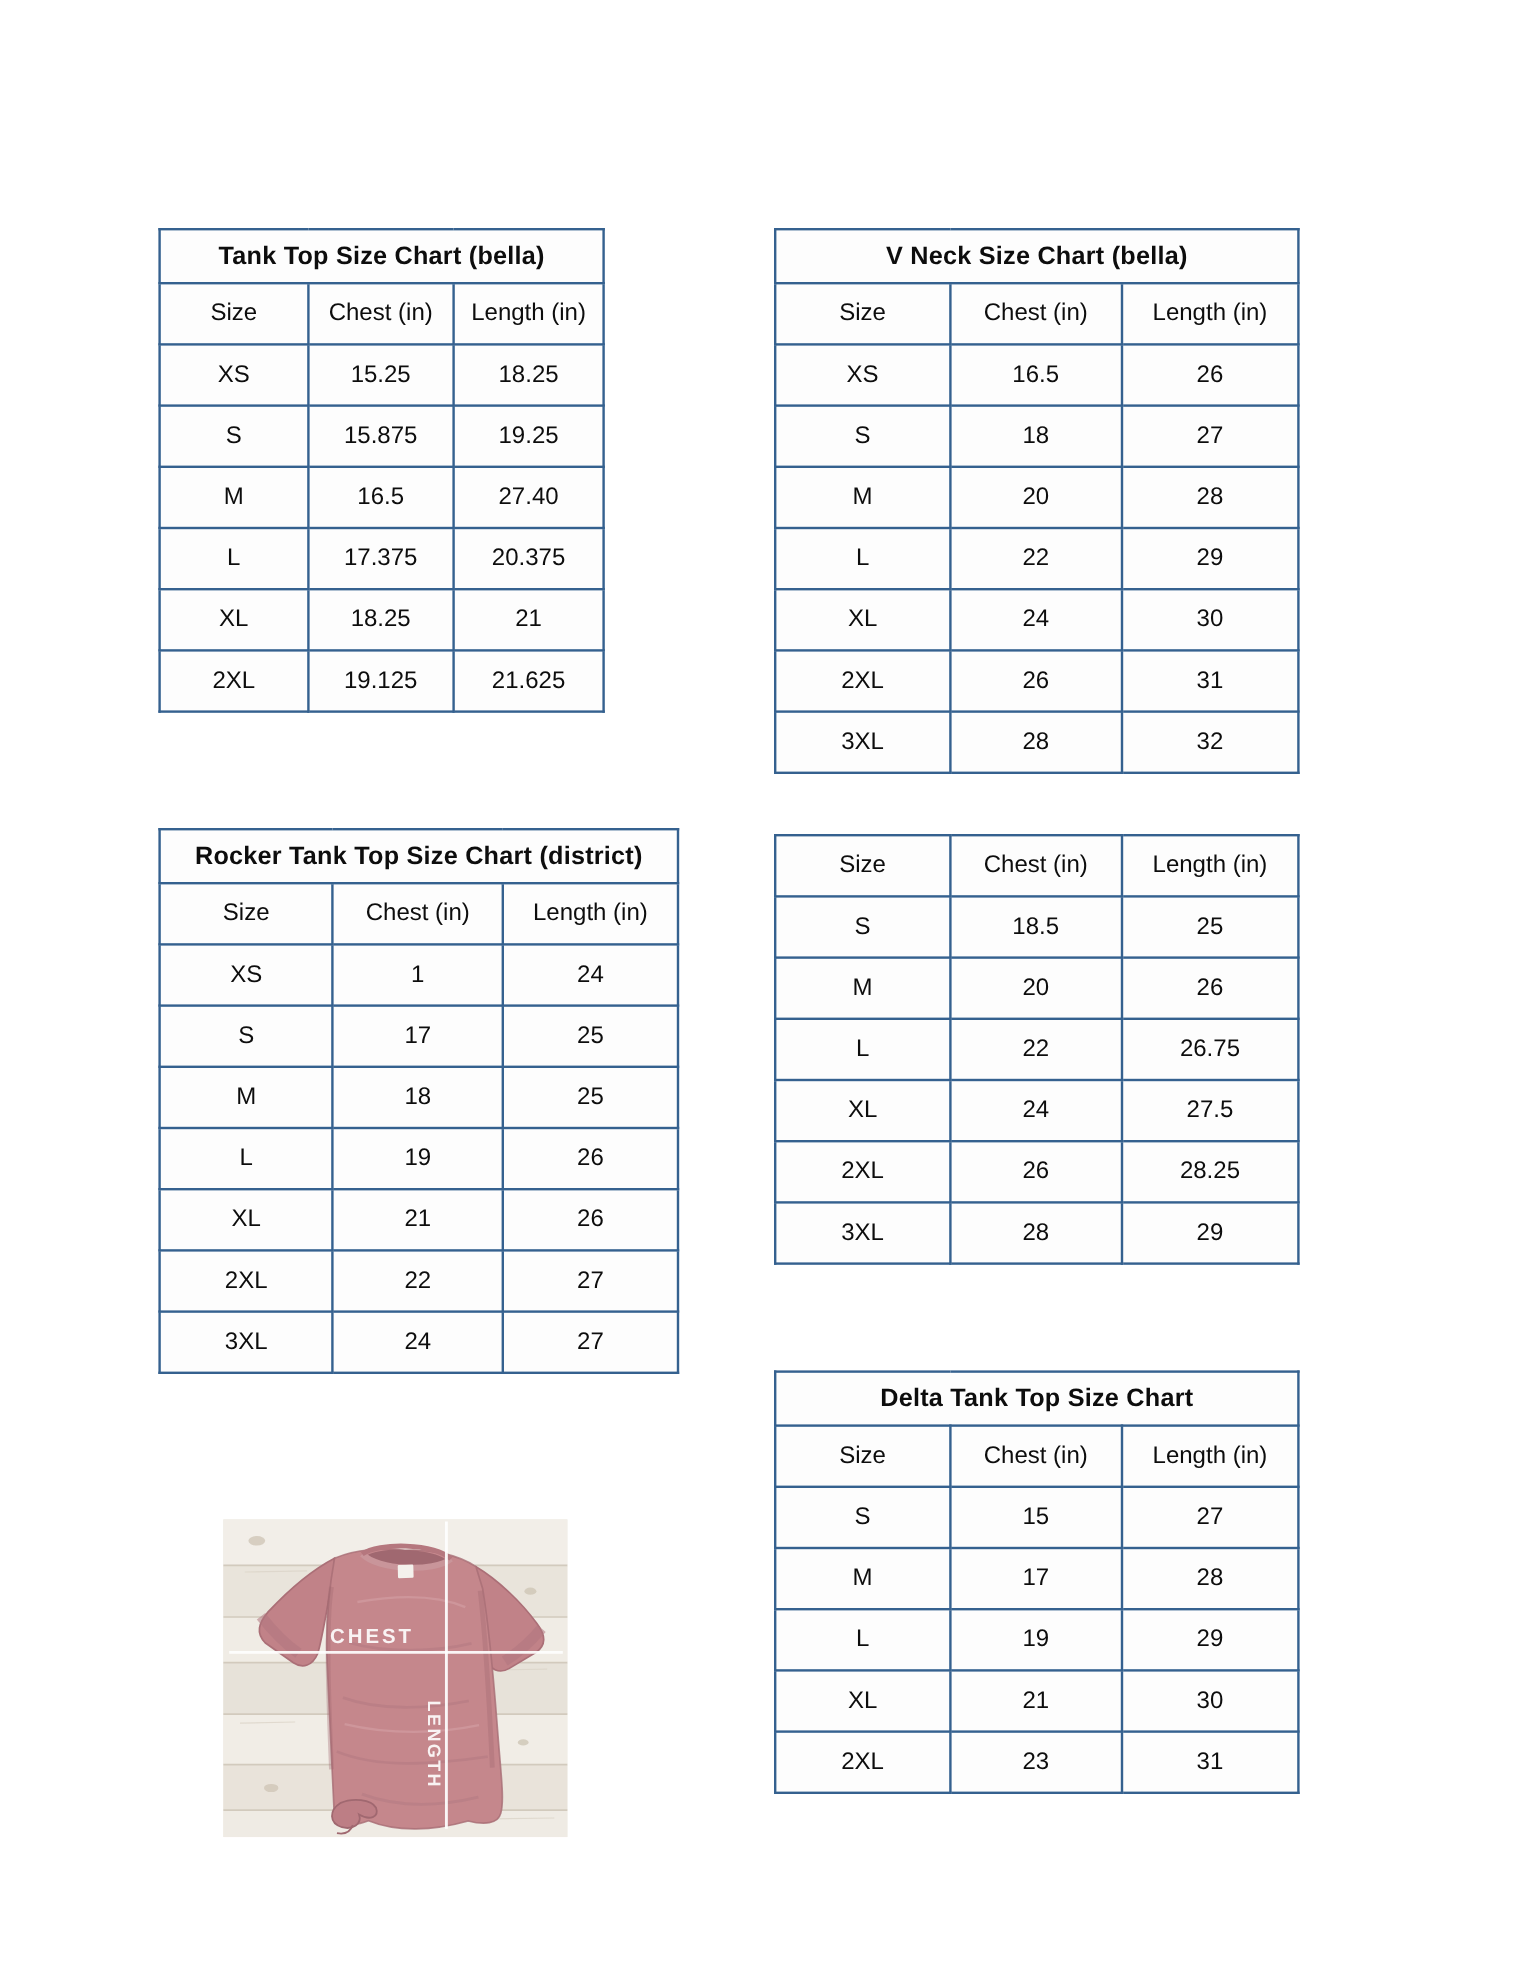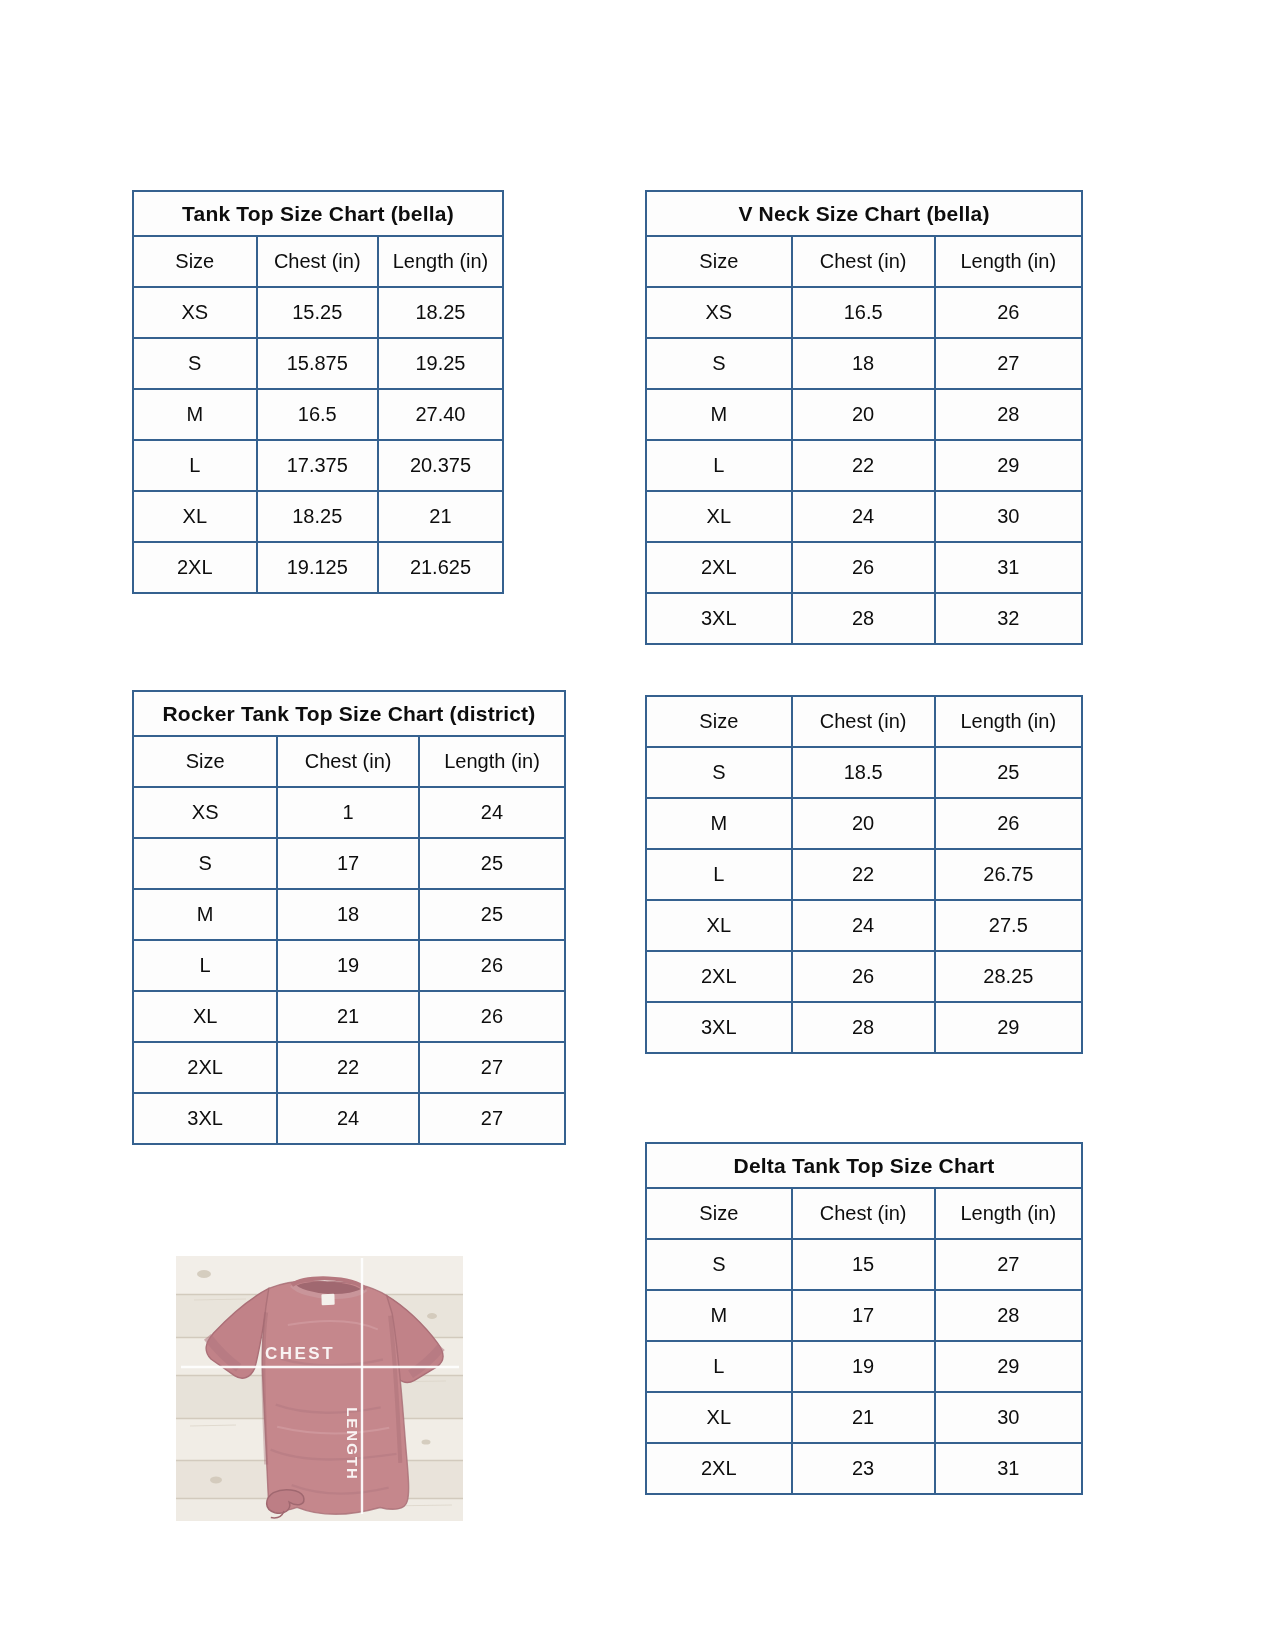--- a/index.html
+++ b/index.html
@@ -277,21 +277,21 @@
           </tr>
           <tr>
             <td>2XL</td>
             <td>23</td>
             <td>31</td>
           </tr>
         </tbody>
       </table>
     </section>
 
-  <figure class="photo" style="margin:4px;">
+  <figure class="photo" style="margin:14px;">
     <svg width="287" height="265" viewBox="0 0 287 265" xmlns="http://www.w3.org/2000/svg">
 
       <g>
         <rect x="0" y="0" width="287" height="265" fill="#eee9e1"></rect>
         <rect x="0" y="0" width="287" height="38" fill="#f2eee8"></rect>
         <rect x="0" y="39" width="287" height="42" fill="#e9e4db"></rect>
         <rect x="0" y="82" width="287" height="37" fill="#f0ece5"></rect>
         <rect x="0" y="120" width="287" height="42" fill="#e7e2d9"></rect>
         <rect x="0" y="163" width="287" height="41" fill="#f1ede6"></rect>
         <rect x="0" y="205" width="287" height="37" fill="#e9e3da"></rect>

